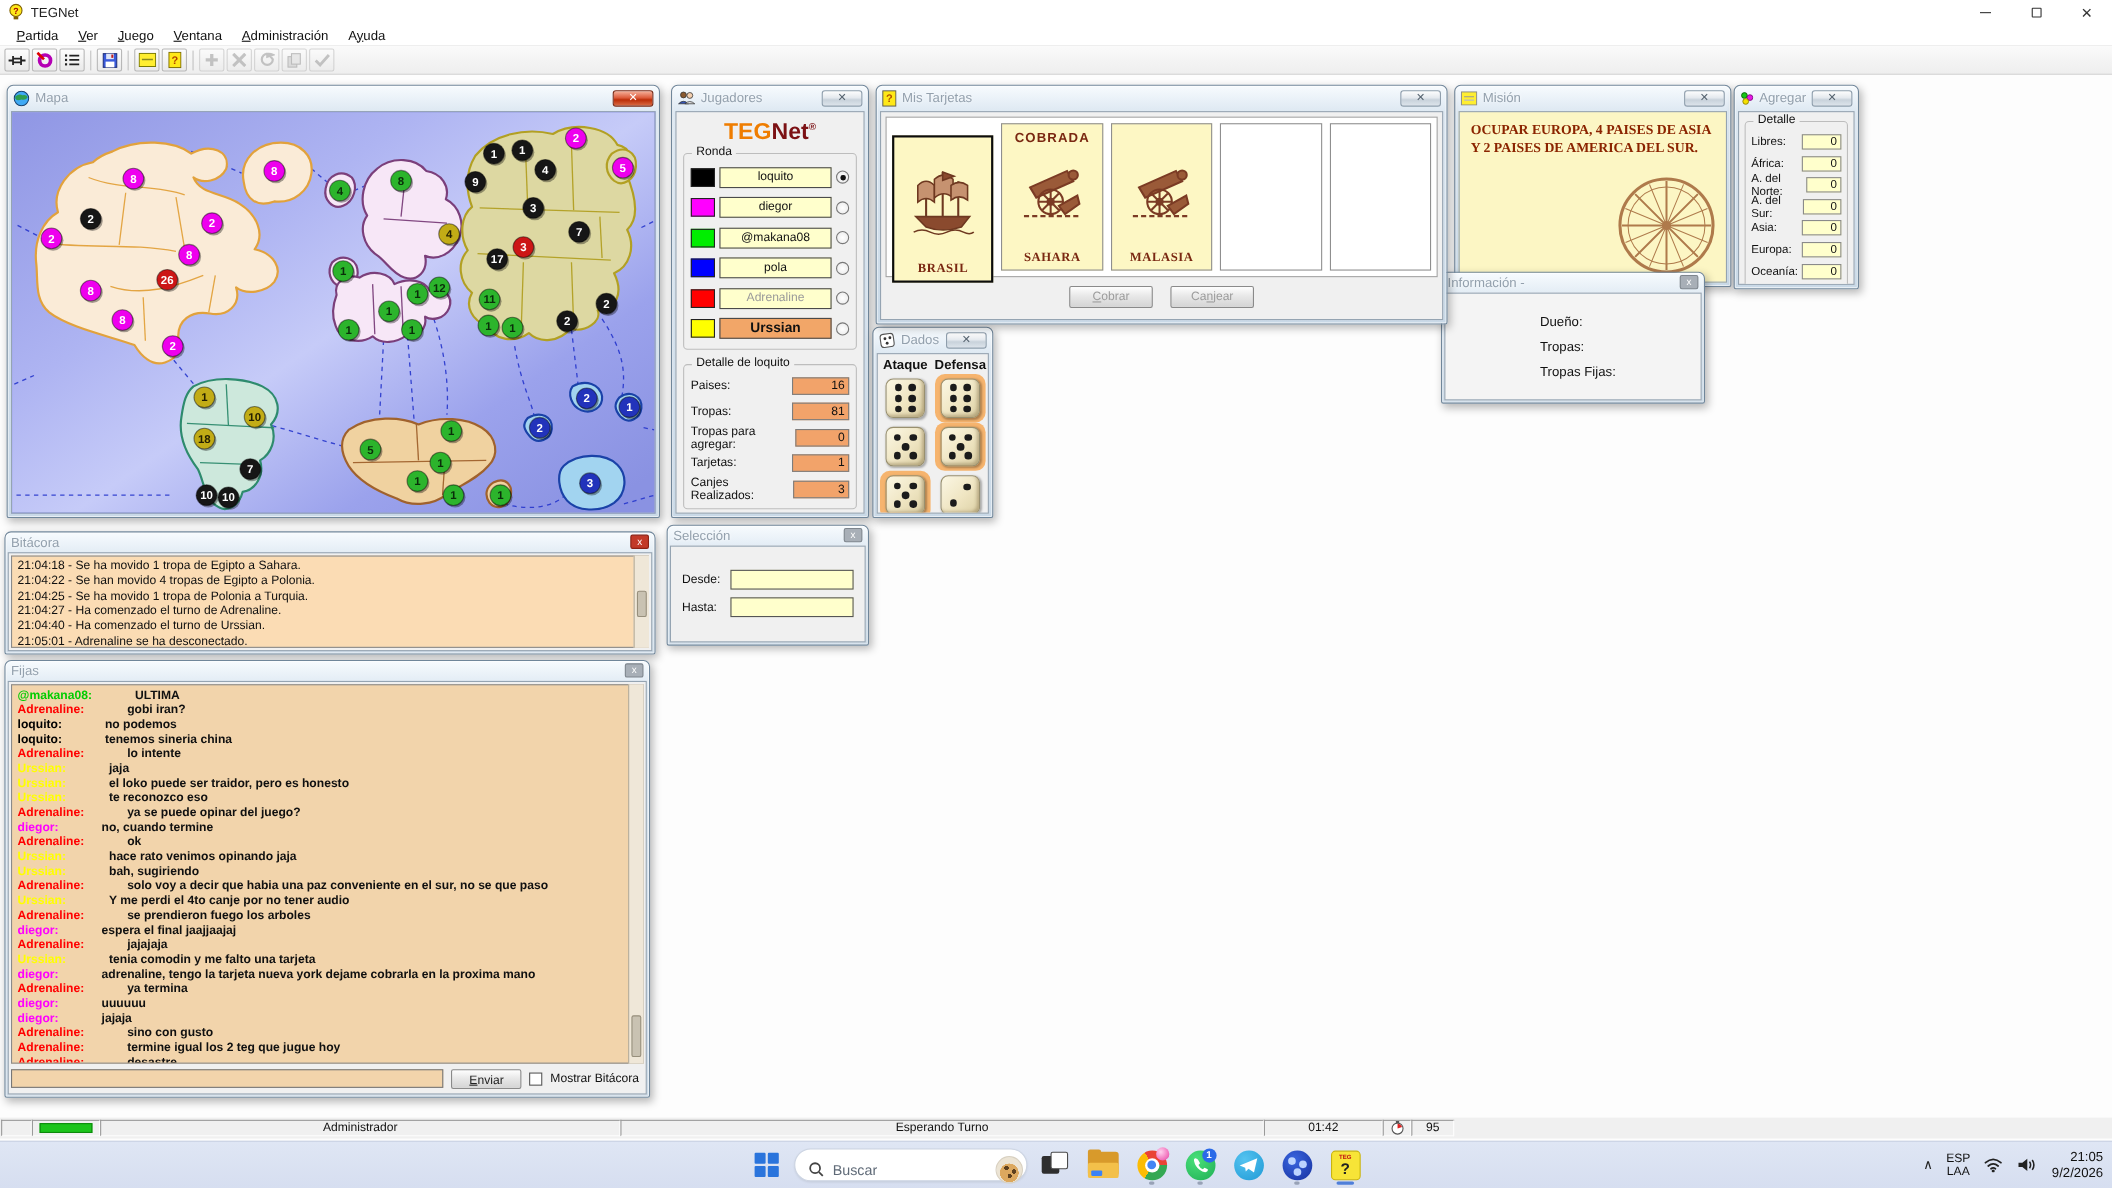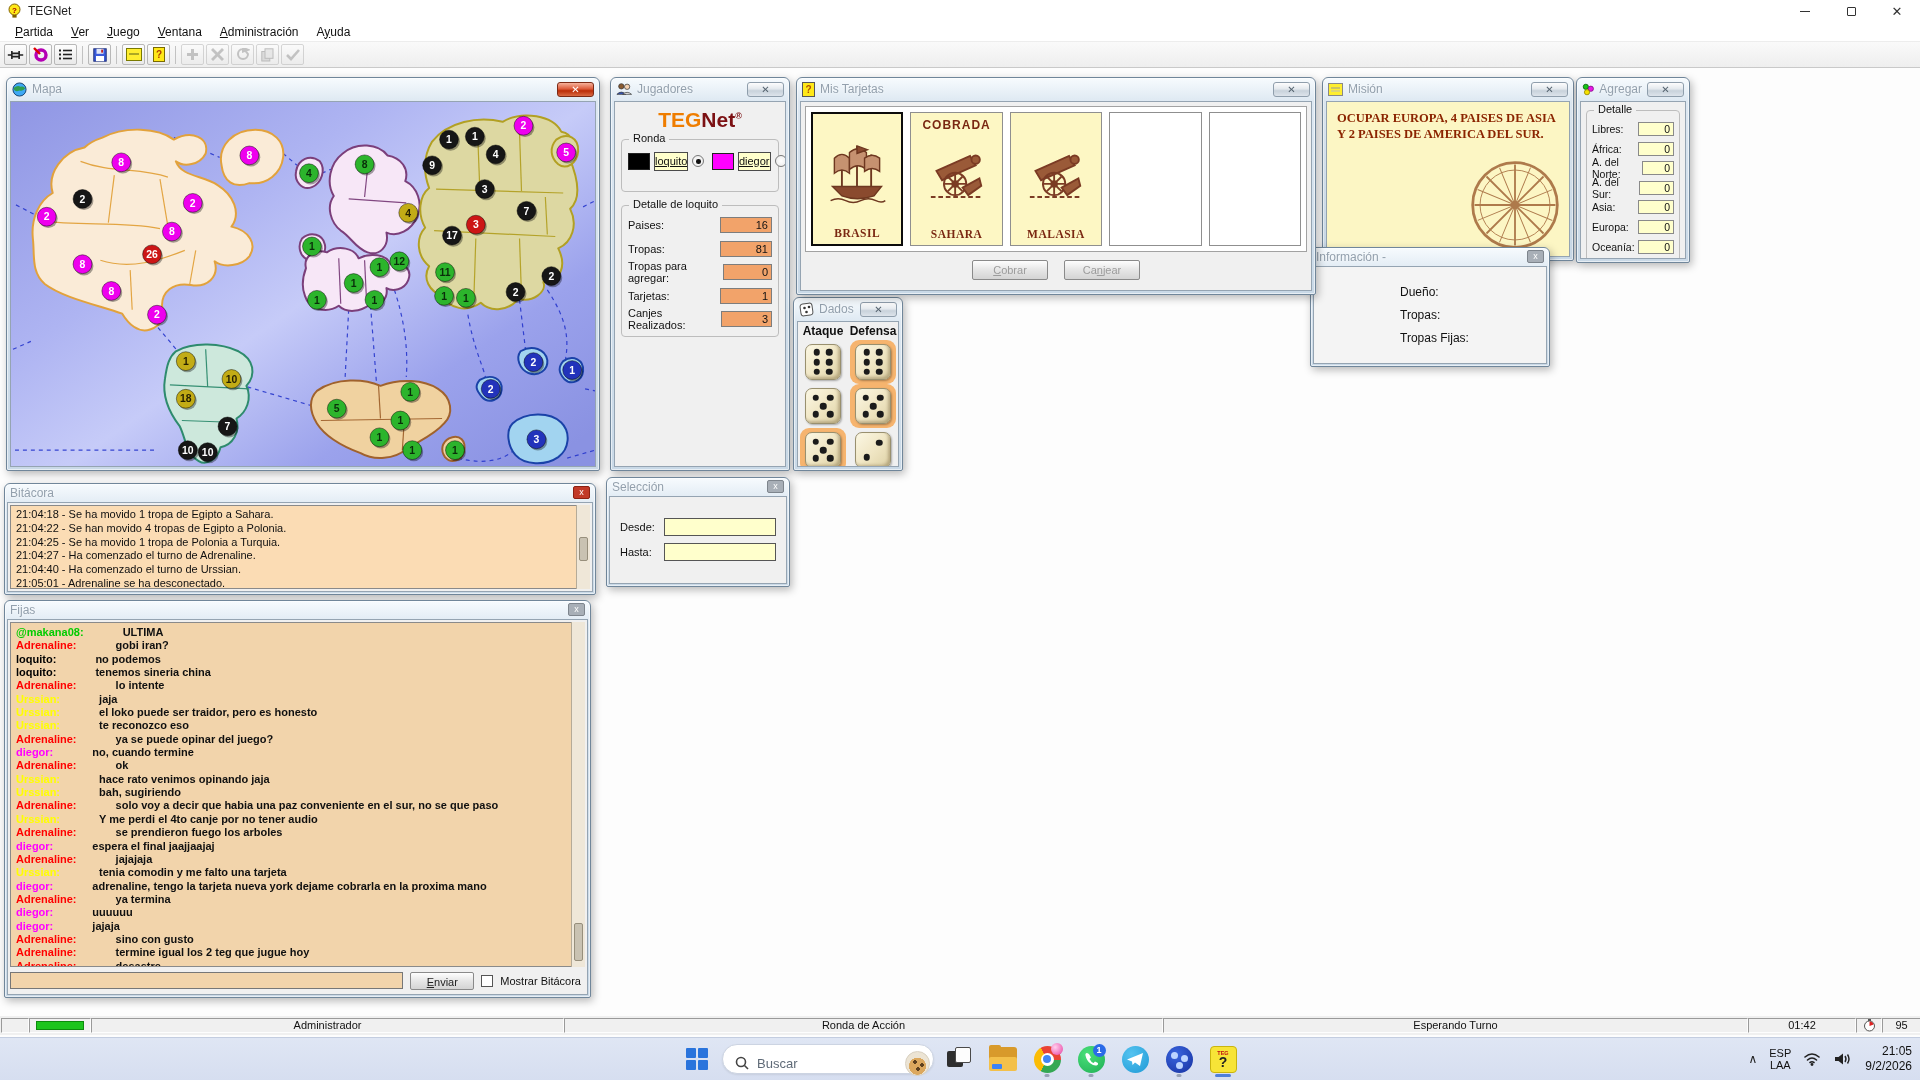--- a/index.html
+++ b/index.html
@@ -35,37 +35,37 @@
 .clx.silver{background:linear-gradient(#fdfdfd,#e4e9ee 45%,#c8d2db 60%,#dde4eb);color:#55636f;}
 .clx.mini{width:17px;height:13px;border-radius:2px;background:#a8afb7;border-color:#7e858d;color:#fff;font-size:9px;line-height:11px;}
 .clx.mini.red{background:#c23a28;border-color:#8c2113;}
 .group{border:1px solid #bdbdbd;border-radius:4px;position:relative;background:#f0f0f0;}
 .group>.glabel{position:absolute;top:-8px;left:7px;background:#f0f0f0;padding:0 4px;font-size:11px;color:#111;}
 
 
 #jug-body{padding:5px 6px;}
 #logo{text-align:center;font-weight:bold;font-size:21px;margin:1px 0 4px;}
 #logo .t1{color:#ef7d00;}#logo .t2{color:#7c1114;margin-top:14px;}#logo .r{font-size:9px;color:#7c1114;vertical-align:super;}
-#ronda{margin-top:7px;padding:11px 6px 20px;display:flex;flex-direction:row;gap:7.5px;text-decoration:underline;}
+#ronda{margin-top:7px;padding:11px 6px 8px;display:flex;flex-direction:column;gap:7.5px;}
 .prow{display:flex;align-items:center;gap:4px;height:20px;}
 .swatch{width:22px;height:17px;border:1px solid #222;flex:0 0 auto;}
 .pname{flex:1;height:19px;background:#ffffcc;border:1px solid #4a4a4a;font-size:11px;line-height:17px;text-align:center;overflow:hidden;}
 .pname.off{color:#9a9a9a;}
 .pname.turn{background:#f2a668;font-weight:bold;font-size:12.5px;}
 .radio{width:12px;height:12px;border-radius:50%;border:1px solid #787878;background:radial-gradient(#fff,#e8e8e8);position:relative;flex:0 0 auto;}
 .radio.sel::after{content:"";position:absolute;left:3px;top:3px;width:4.5px;height:4.5px;border-radius:50%;background:#111;}
 #detalle{margin-top:13px;padding:10px 6px 8px;display:flex;flex-direction:column;gap:5.5px;}
 .drow{display:flex;align-items:center;height:18px;font-size:11px;}
 .dval{margin-left:auto;width:52px;height:16px;background:#f2a36a;border:1px solid #7d7d7d;text-align:right;padding:1px 3px 0 0;font-size:11px;}
 
 
 #slots{position:absolute;left:4px;top:4px;right:4px;height:146px;background:#ffffff;border:1px solid #a2a2a2;display:flex;gap:7px;padding:5px;}
 .slot{width:94px;height:134px;border:1px solid #8f8f8f;background:#fff;position:relative;}
 .slot.card{background:#fdf7c4;}
-.slot.sel{border:2.5px solid #0c0c0c;}
+.slot.sel{border:2.5px solid #0c0c0c;margin-top:11px;}
 .cardname{position:absolute;left:0;right:0;bottom:5px;text-align:center;font-family:"Liberation Serif",serif;font-weight:bold;font-size:11.5px;color:#7a2812;letter-spacing:.5px;}
 .cardstatus{position:absolute;left:0;right:0;top:5px;text-align:center;font-weight:bold;font-size:12px;color:#7a2812;letter-spacing:1px;}
 .cardart{position:absolute;left:50%;top:50%;transform:translate(-50%,-54%);}
 #tarj-btns{position:absolute;left:0;right:0;top:158px;display:flex;justify-content:center;gap:16px;}
 .btn{min-width:76px;height:20px;background:linear-gradient(#fefefe,#e8e8e8 45%,#d4d4d4);border:1px solid #8a8a8a;border-radius:2px;font-size:11px;line-height:18px;text-align:center;color:#222;padding:0 8px;}
 .btn.dis{color:#9c9c9c;}
 
 
 #mis-body{background:#fcf6c4;}
 #mis-text{padding:9px 10px;font-family:"Liberation Serif",serif;font-weight:bold;font-size:12.5px;color:#8b2400;line-height:1.25;}
@@ -1014,21 +1014,20 @@
   </div>
 
 </div>
 
 <div id="statusbar">
     <div class="spanel" style="width: 28px;"></div>
     <div class="spanel" style="width: 62px;">
       <div class="sgreen"></div>
     </div>
     <div class="spanel" style="width: 473px;">Administrador</div>
-    <div class="spanel" style="width: 599px;">Ronda de Acción</div>
     <div class="spanel" style="width: 585px;">Esperando Turno</div>
     <div class="spanel" style="width: 108px;">01:42</div>
     <div class="spanel" style="width: 26px;">
       <svg width="13" height="13" viewBox="0 0 13 13">
         <rect x="5" y="0" width="3" height="2" fill="#555"></rect>
         <circle cx="6.5" cy="7" r="5" fill="#fff" stroke="#555"></circle>
         <path d="M6.5,7 L6.5,2.5 A4.5,4.5 0 0 1 10.6,5.5 Z" fill="#d22"></path>
       </svg>
     </div>
     <div class="spanel" style="width: 39px;">95</div>

